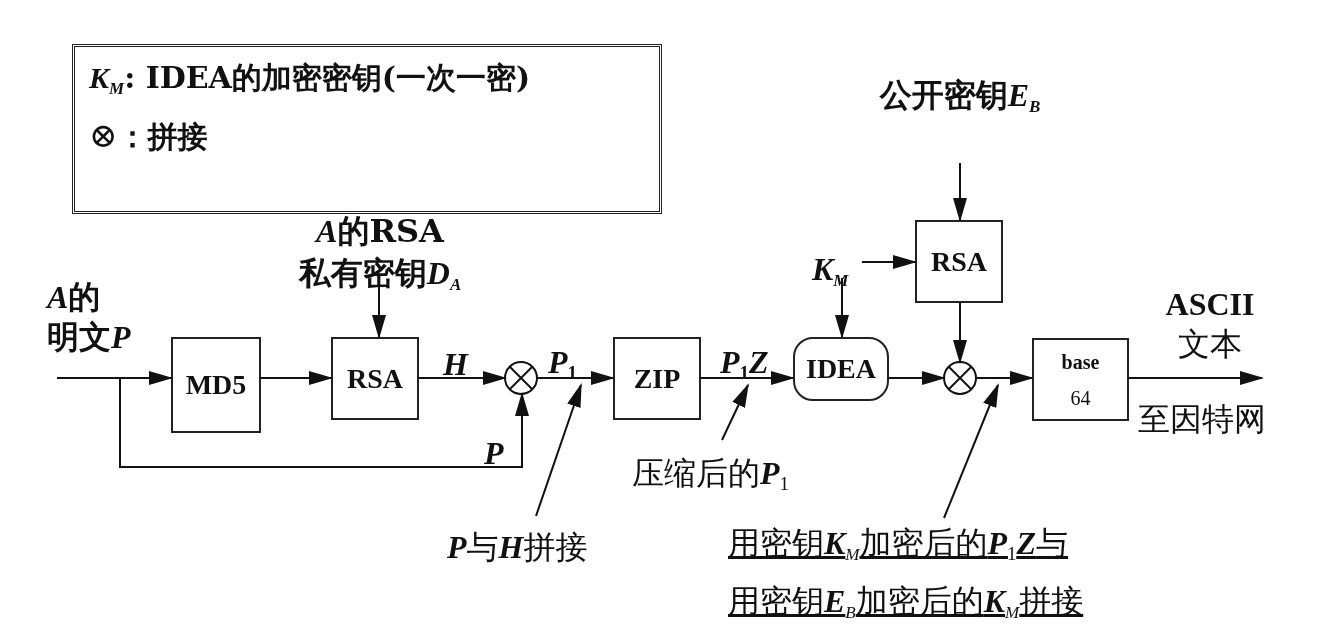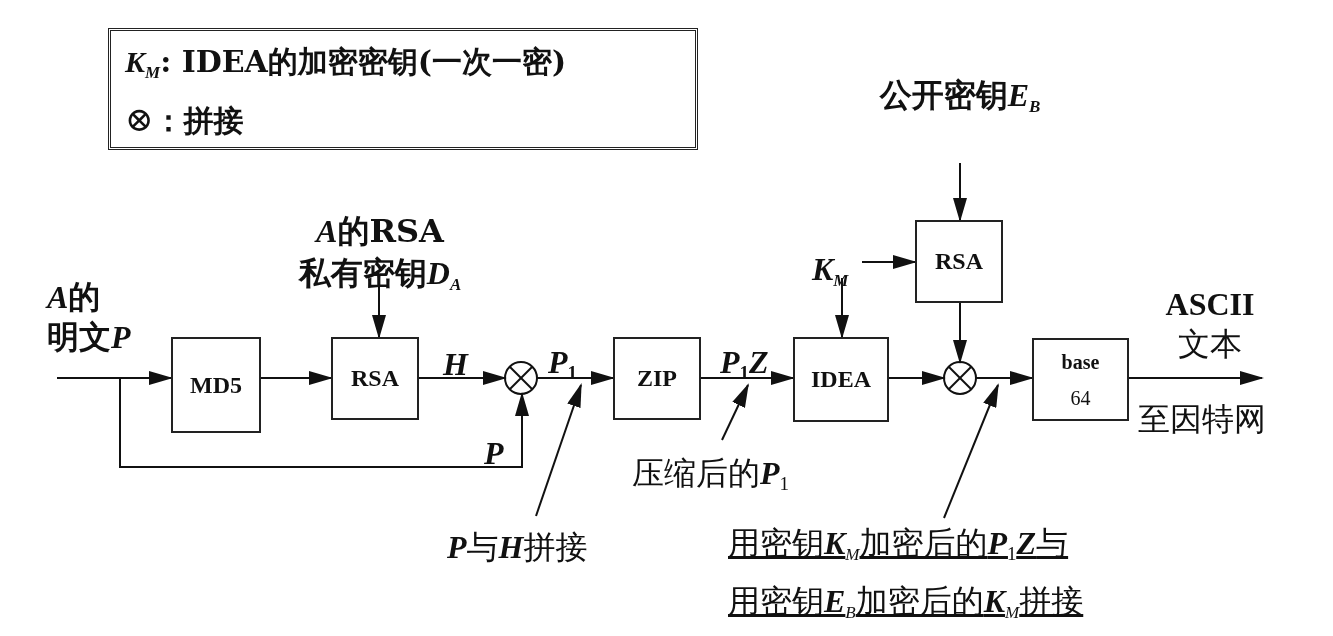--- a/index.html
+++ b/index.html
@@ -4,24 +4,24 @@
 <style>
   html, body { margin: 0; padding: 0; background: #ffffff; }
   body { width: 1333px; height: 636px; position: relative; overflow: hidden;
          font-family: "DejaVu Serif", "Liberation Serif", serif; color: #111; }
   .lbl { position: absolute; font-weight: bold; font-size: 32px; line-height: 54px;
          white-space: nowrap; color: #111; }
   .it { font-style: italic; font-family: "Liberation Serif", "DejaVu Serif", serif; }
   .sub { font-size: 17px; font-style: italic; vertical-align: -6px; font-family: "Liberation Serif", serif; }
   .subn { font-size: 19px; vertical-align: -6px; font-family: "Liberation Serif", serif; }
   .box { position: absolute; border: 2px solid #222; background: #fff; display: flex;
-         align-items: center; justify-content: center; font-weight: bold; font-size: 24px;
+         align-items: center; justify-content: center; font-weight: bold; font-size: 28px;
          font-family: "Liberation Serif", "DejaVu Serif", serif; box-sizing: border-box; }
-  .legend { position: absolute; left: 72px; top: 28px; width: 590px; height: 122px;
-            border: 3px double #222; box-sizing: border-box; padding: 8px 14px; margin-left: 36px; }
+  .legend { position: absolute; left: 72px; top: 44px; width: 590px; height: 170px;
+            border: 3px double #222; box-sizing: border-box; padding: 8px 14px; }
   .legend .row { font-weight: bold; font-size: 30px; line-height: 46px; white-space: nowrap; }
   svg#wires { position: absolute; left: 0; top: 0; }
   .center { text-align: center; }
 </style>
 </head>
 <body>
 
 <div class="legend">
   <div class="row">
     <span class="it">K</span><span class="sub">M</span><span>:  IDEA的加密密钥(一次一密)</span>
@@ -86,21 +86,21 @@
 
 <div class="box" style="left:171px;top:337px;width:90px;height:96px;">
   <span>MD5</span>
 </div>
 <div class="box" style="left:331px;top:337px;width:88px;height:83px;">
   <span>RSA</span>
 </div>
 <div class="box" style="left:613px;top:337px;width:88px;height:83px;">
   <span>ZIP</span>
 </div>
-<div class="box" style="left:793px;top:337px;width:96px;height:85px;">
+<div class="box" style="left:793px;top:337px;width:96px;height:64px;border-radius:20px;">
   <span>IDEA</span>
 </div>
 <div class="box" style="left:915px;top:220px;width:88px;height:83px;">
   <span>RSA</span>
 </div>
 <div class="box" style="left:1032px;top:338px;width:97px;height:83px;flex-direction:column;font-size:20px;line-height:36px;">
   <span>base</span>
   <span style="font-weight:normal;">64</span>
 </div>
 

